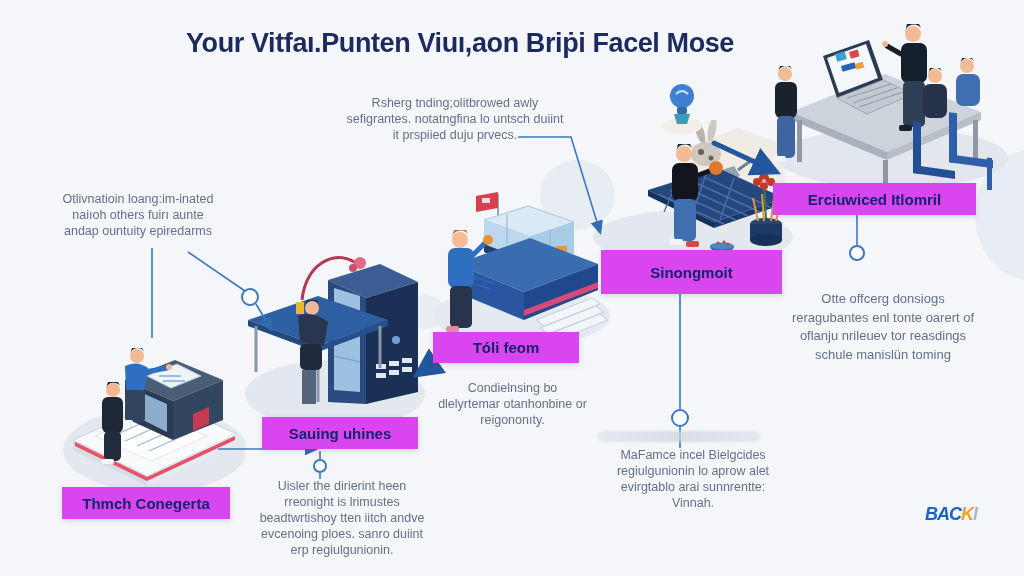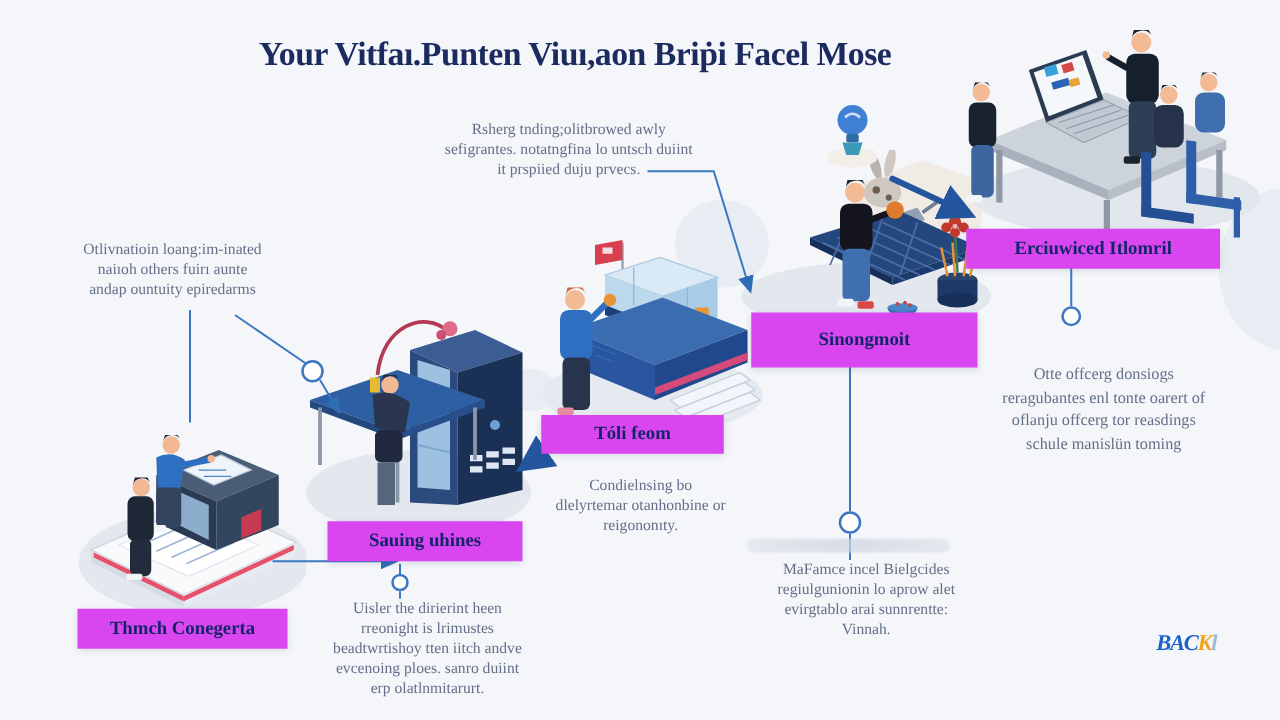--- a/index.html
+++ b/index.html
@@ -1,17 +1,17 @@
 <!DOCTYPE html>
 <html><head>
 <meta charset="utf-8">
 <style>
   html,body{margin:0;padding:0;}
   .canvas{position:relative;width:1024px;height:576px;background:#f4f6f9;overflow:hidden;
-          font-family:Liberation Serif, serif;}
+          font-family:Liberation Sans, sans-serif;}
   .title{position:absolute;left:150px;top:28px;width:620px;text-align:center;
          font-size:27px;font-weight:bold;color:#1b2a5f;letter-spacing:-0.4px;}
   .note{position:absolute;color:#64708a;font-size:12.5px;line-height:16px;text-align:center;}
   .note-right{font-size:13px;line-height:18.5px;margin-top:24px;}
   .stage-label{position:absolute;background:#d946ef;color:#13246b;font-weight:bold;font-size:15px;
          display:flex;align-items:center;justify-content:center;
          box-shadow:0 2px 6px rgba(30,50,90,.14);}
   .scene{position:absolute;}
   .overlay{position:absolute;left:0;top:0;width:1024px;height:576px;pointer-events:none;}
   .blob{position:absolute;background:#e8edf3;border-radius:50%;}
@@ -299,36 +299,36 @@
 
   <div class="note" style="left:18px;top:191px;width:240px;">
     <div>Otlivnatioin loang:im-inated</div>
     <div>naiıoh others fuirı aunte</div>
     <div>andap ountuity epiredarms</div>
   </div>
 
   <div class="note note-right" style="left:742px;top:266px;width:282px;">
     <div>Otte offcerg donsiogs</div>
     <div>reragubantes enl tonte oarert of</div>
-    <div>oflanju offcerg tor reasdings</div>
+    <div>oflanju nrileuev tor reasdings</div>
     <div>schule manislün toming</div>
   </div>
 
   <div class="note" style="left:410px;top:380px;width:205px;">
     <div>Condielnsing bo</div>
     <div>dlelyrtemar otanhonbine or</div>
     <div>reigononıty.</div>
   </div>
 
   <div class="note" style="left:233px;top:478px;width:218px;">
     <div>Uisler the dirierint heen</div>
     <div>rreonight is lrimustes</div>
     <div>beadtwrtishoy tten iitch andve</div>
     <div>evcenoing ploes. sanro duiint</div>
-    <div>erp olatlnmitarurt.</div>
+    <div>erp regiulgunionin.</div>
   </div>
 
   <div class="ghost"></div>
 
   <div class="note" style="left:584px;top:447px;width:218px;">
     <div>MaFamce incel Bielgcides</div>
     <div>regiulgunionin lo aprow alet</div>
     <div>evirgtablo arai sunnrentte:</div>
     <div>Vinnah.</div>
   </div>

